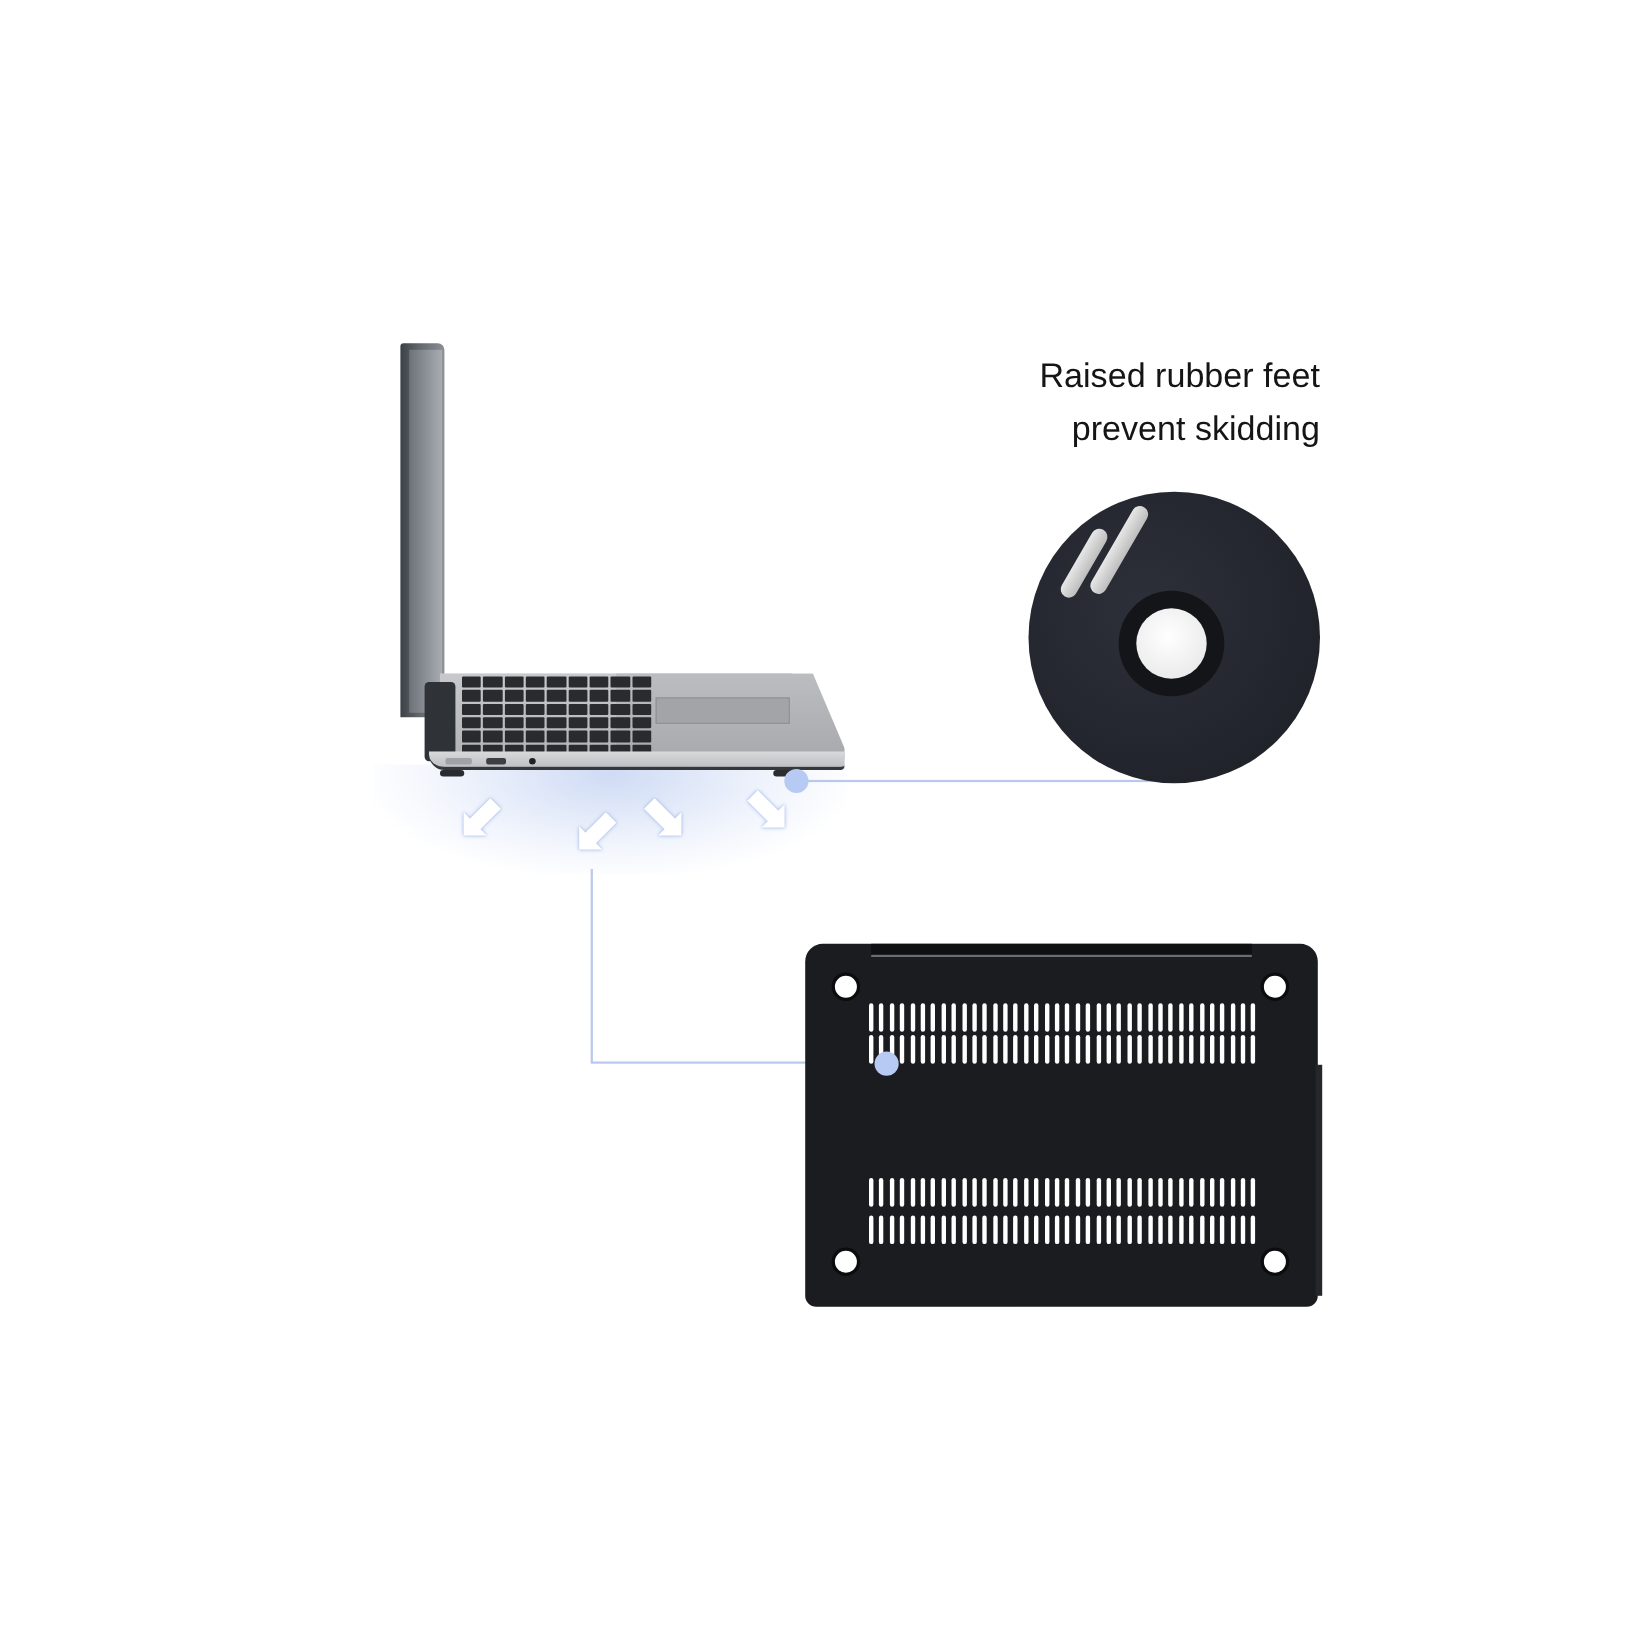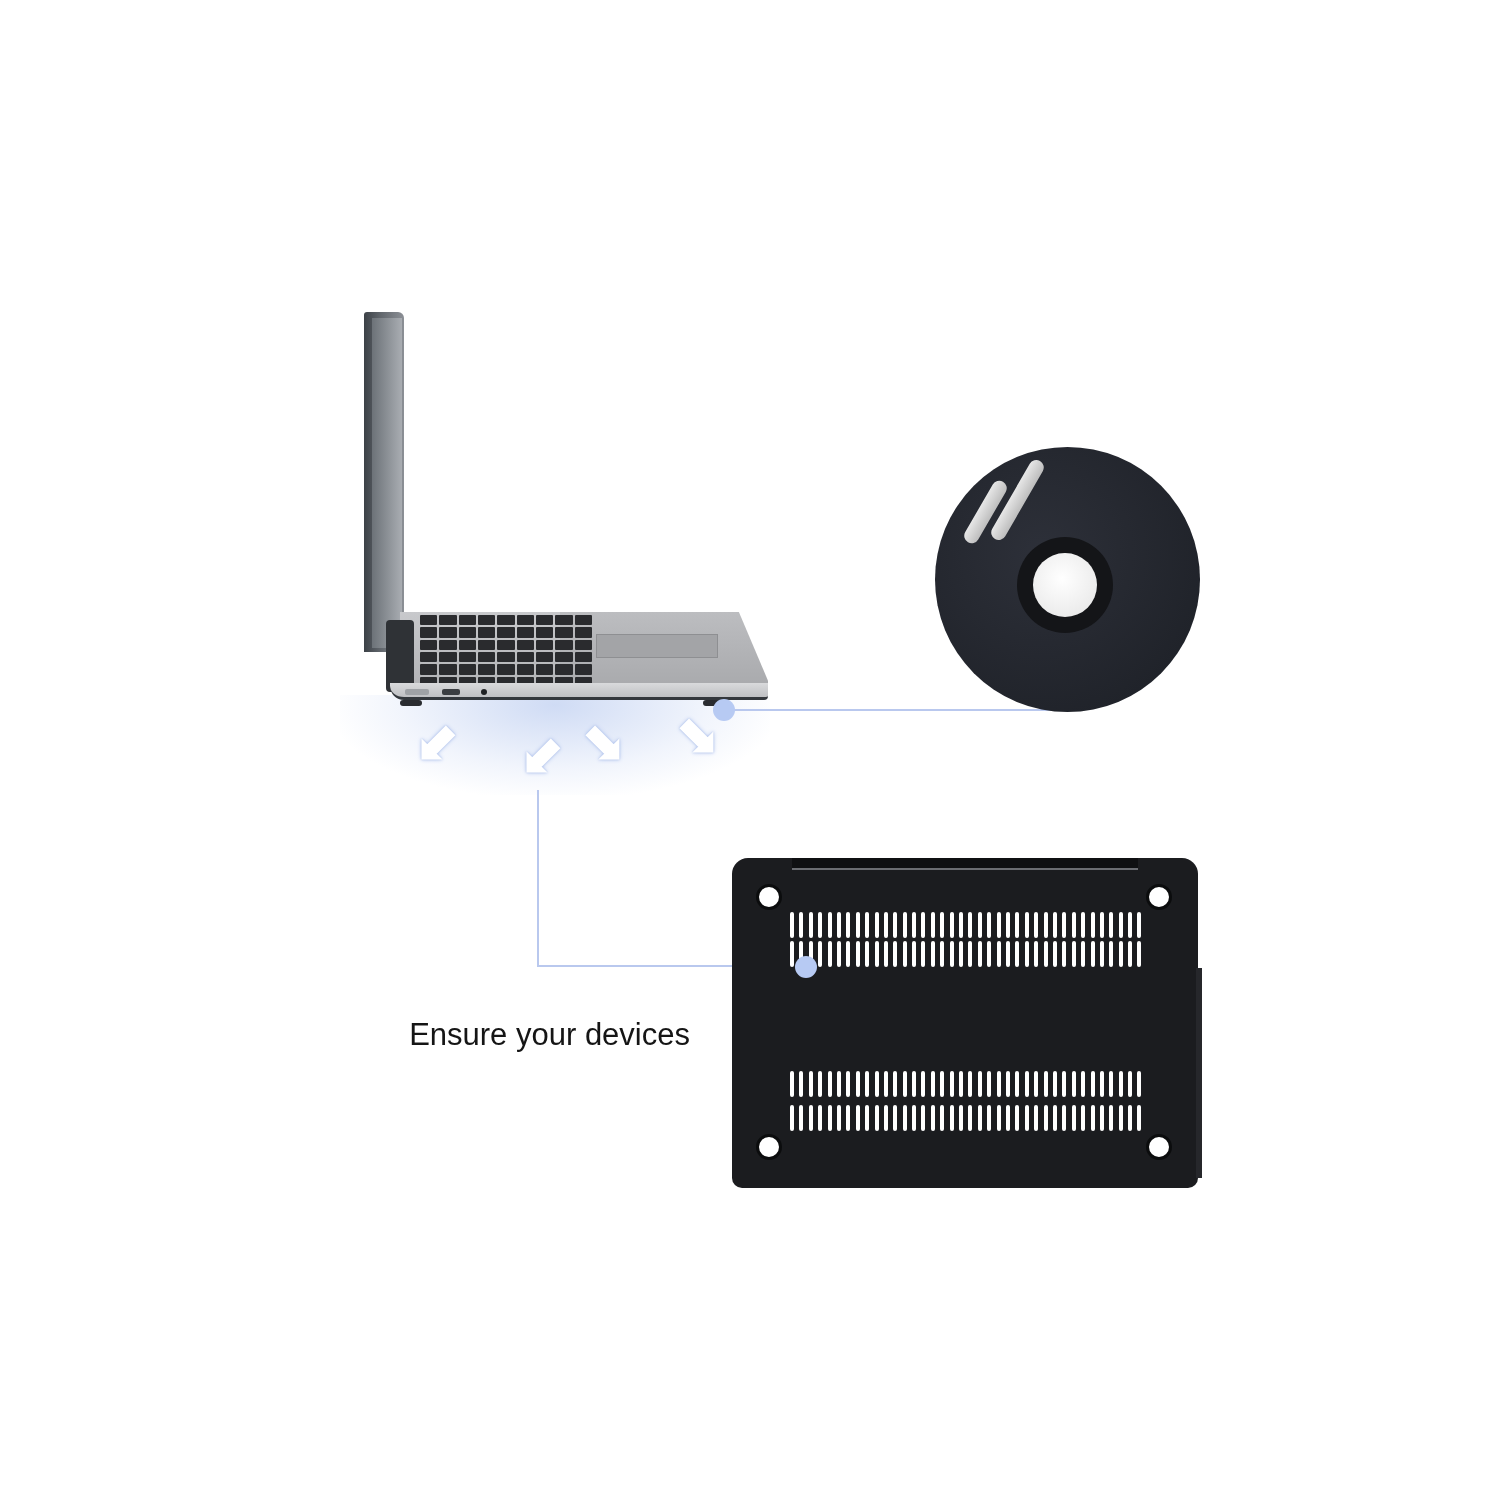--- a/index.html
+++ b/index.html
@@ -112,34 +112,35 @@
   <span class="arrow" style="left:415px;top:712px;">⬋</span>
   <span class="arrow" style="left:520px;top:725px;">⬋</span>
   <span class="arrow" style="left:582px;top:712px;">⬊</span>
   <span class="arrow" style="left:676px;top:705px;">⬊</span>
 </div>
 
 <div class="callout-line" style="left:724px;top:709px;width:340px;height:2px;"></div>
 <div class="callout-dot" style="left:713px;top:699px;"></div>
 
 <div class="caption" style="left:880px;top:318px;width:320px;">
+  <div>Raised rubber feet</div>
+  <div>prevent skidding</div>
 </div>
 
 <div class="foot-zoom">
   <div class="slot-a"></div>
   <div class="slot-b"></div>
   <div class="rubber-ring"></div>
   <div class="rubber-pad"></div>
 </div>
 
 <div class="callout-line" style="left:537px;top:790px;width:2px;height:176px;"></div>
 <div class="callout-line" style="left:537px;top:965px;width:268px;height:2px;"></div>
 
 <div class="caption" style="left:260px;top:1011px;width:430px;">
-  <div>Ensure your devices</div>
 </div>
 
 <div class="case">
   <div class="case-top"></div>
   <div class="case-step"></div>
   <div class="hole" style="left:24px;top:26px;"></div>
   <div class="hole" style="left:414px;top:26px;"></div>
   <div class="hole" style="left:24px;top:276px;"></div>
   <div class="hole" style="left:414px;top:276px;"></div>
 

